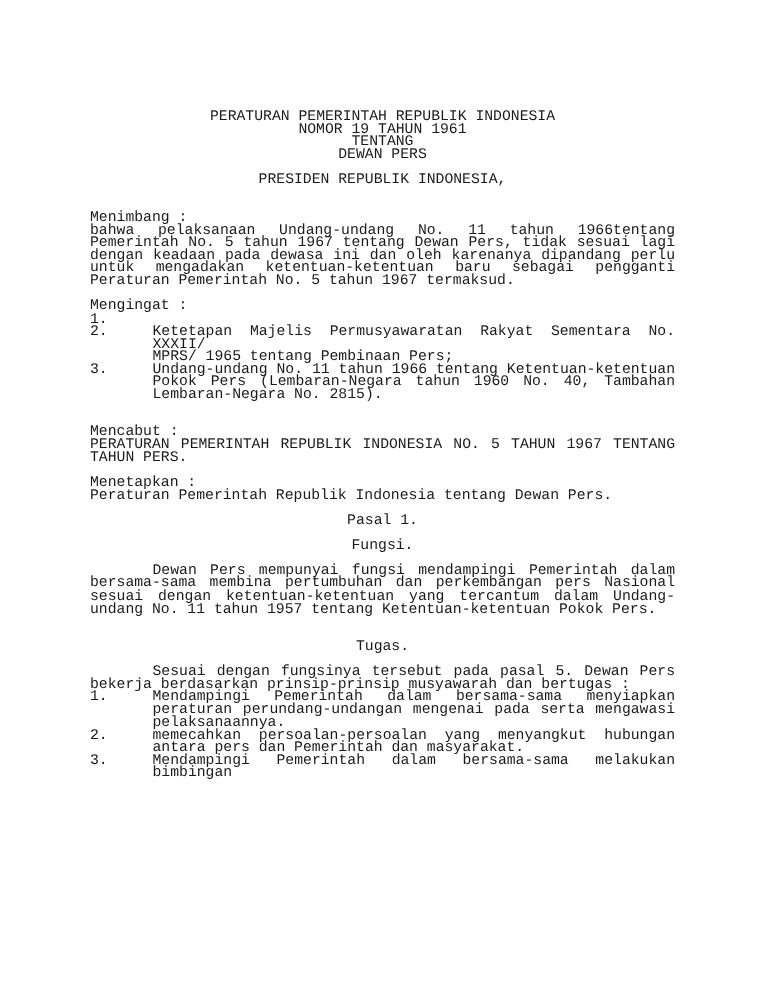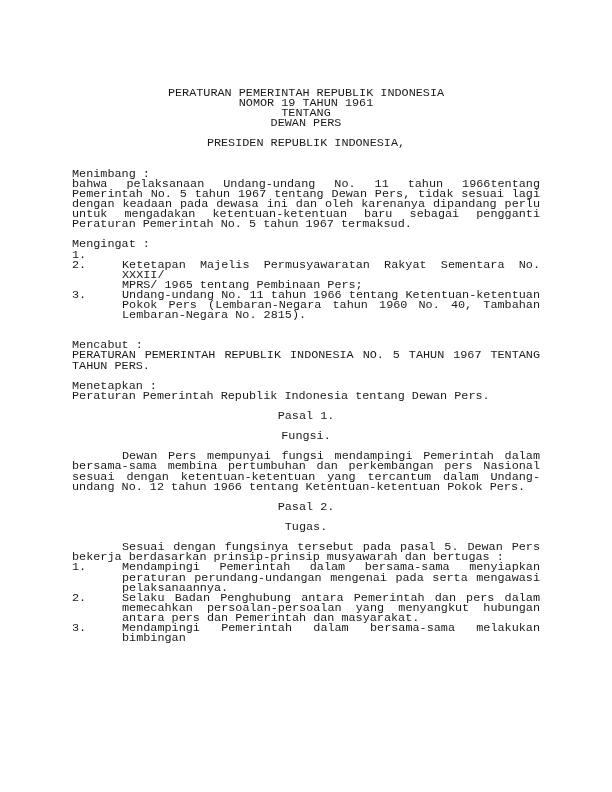--- a/index.html
+++ b/index.html
@@ -65,42 +65,40 @@
   <div>Peraturan Pemerintah Republik Indonesia tentang Dewan Pers.</div>
   <div class="gap"></div>
 
   <div class="center">Pasal 1.</div>
   <div class="gap"></div>
   <div class="center">Fungsi.</div>
   <div class="gap"></div>
   <div class="line-j" style="padding-left:50px">Dewan Pers mempunyai fungsi mendampingi Pemerintah dalam</div>
   <div class="line-j">bersama-sama membina pertumbuhan dan perkembangan pers Nasional</div>
   <div class="line-j">sesuai dengan ketentuan-ketentuan yang tercantum dalam Undang-</div>
-  <div>undang No. 12 tahun 1966 tentang Ketentuan-ketentuan Pokok Pers.</div>
+  <div>undang No. 11 tahun 1957 tentang Ketentuan-ketentuan Pokok Pers.</div>
   <div class="gap"></div>
 
-  <div class="center">Pasal 2.</div>
   <div class="gap"></div>
   <div class="center">Tugas.</div>
   <div class="gap"></div>
   <div class="line-j" style="padding-left:50px">Sesuai dengan fungsinya tersebut pada pasal 5. Dewan Pers</div>
   <div>bekerja berdasarkan prinsip-prinsip musyawarah dan bertugas :</div>
 
   <div class="item">
     <div class="num">1.</div>
     <div class="itext">
       <div class="line-j">Mendampingi Pemerintah dalam bersama-sama menyiapkan</div>
       <div class="line-j">peraturan perundang-undangan mengenai pada serta mengawasi</div>
       <div>pelaksanaannya.</div>
     </div>
   </div>
   <div class="item">
     <div class="num">2.</div>
     <div class="itext">
-      <div class="line-j">Selaku Badan Penghubung antara Pemerintah dan pers dalam</div>
       <div class="line-j">memecahkan persoalan-persoalan yang menyangkut hubungan</div>
       <div>antara pers dan Pemerintah dan masyarakat.</div>
     </div>
   </div>
   <div class="item">
     <div class="num">3.</div>
     <div class="itext">
       <div>Mendampingi Pemerintah dalam bersama-sama melakukan bimbingan</div>
     </div>
   </div>

